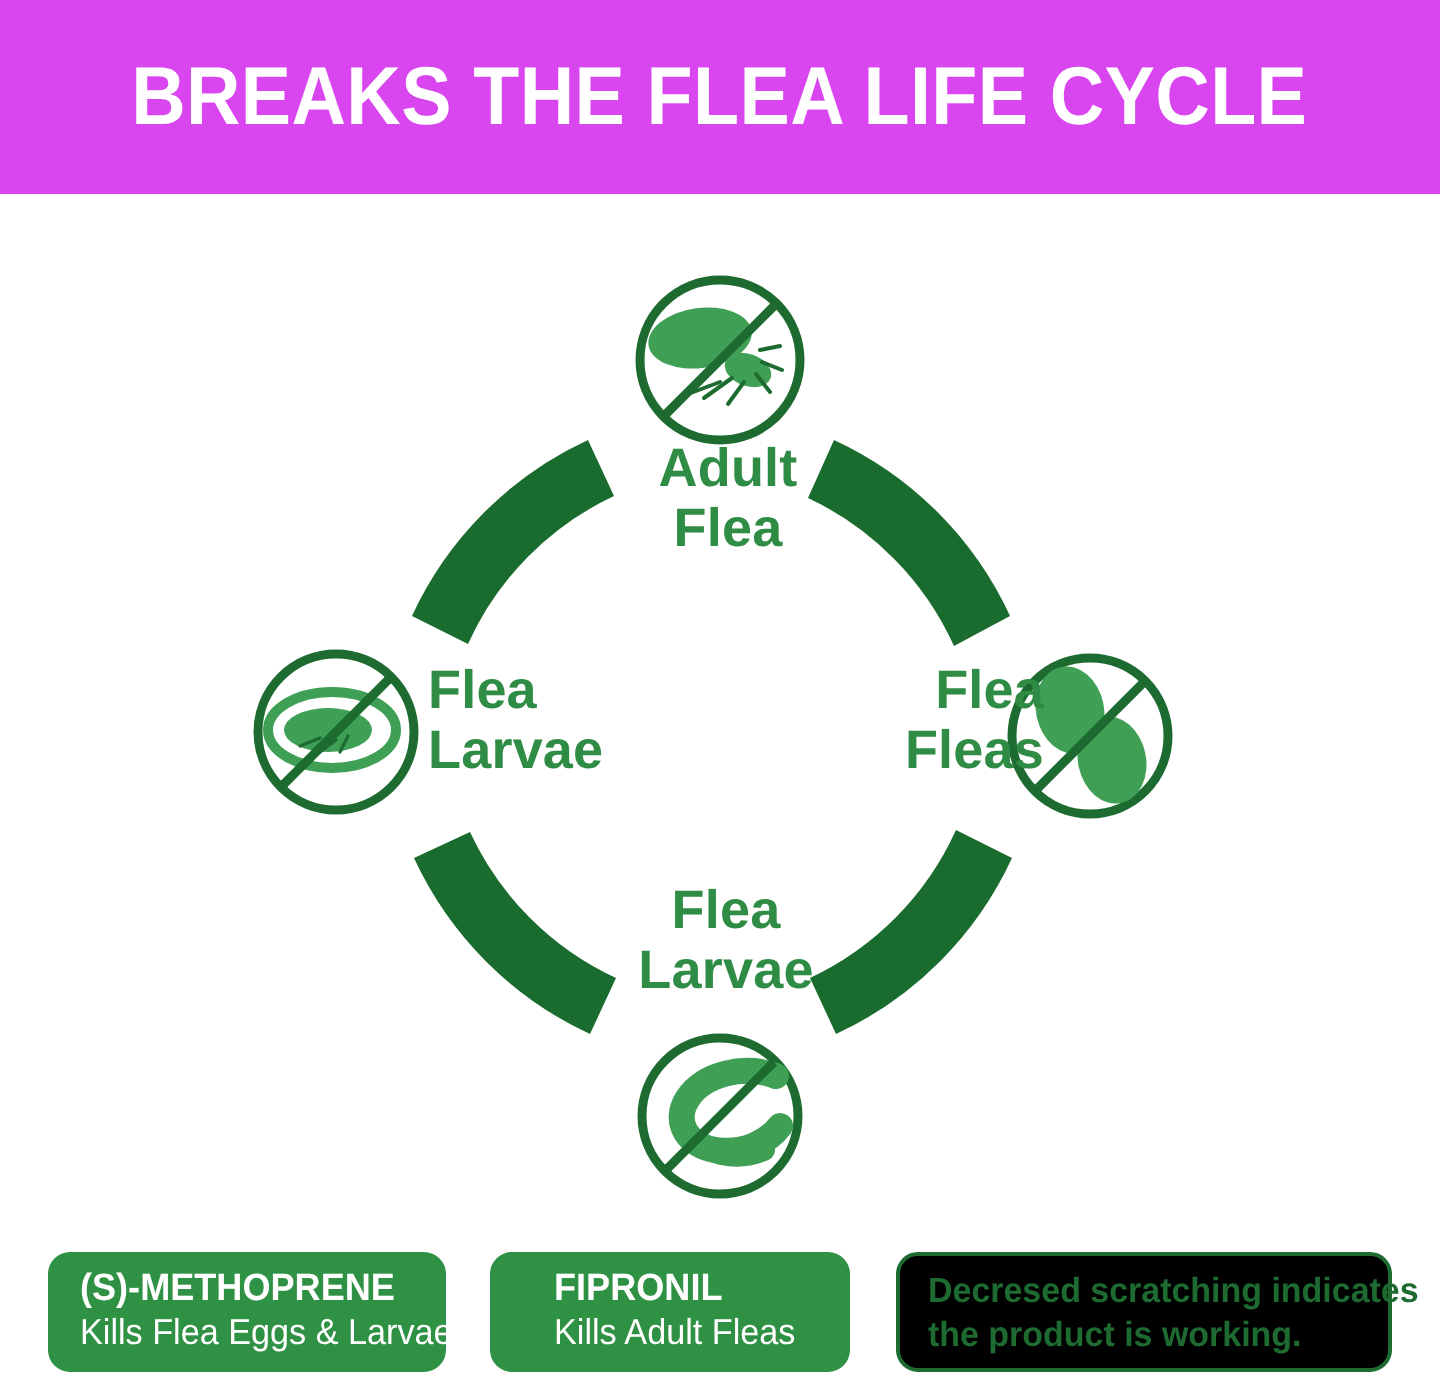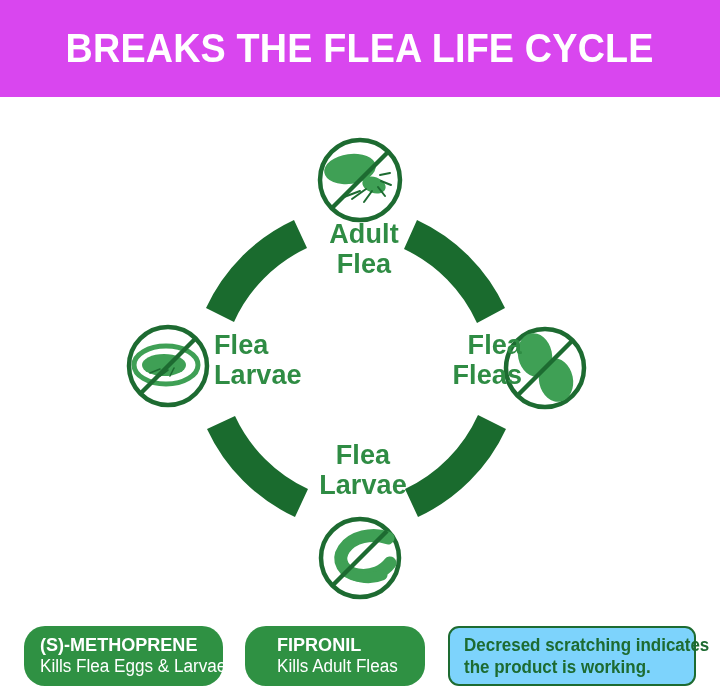--- a/index.html
+++ b/index.html
@@ -83,24 +83,23 @@
     height: 60px;
     border-radius: 11px;
     box-sizing: border-box;
     display: flex;
     flex-direction: column;
     justify-content: center;
   }
   .card-filled {
     background: #2f9143;
     color: #ffffff;
-    border-radius: 21px;
   }
   .card-outline {
-    background: #7dd3fc;
+    background: #000000;
     border: 2px solid #1d6b31;
     color: #1d6b31;
   }
   .card-1 { left: 24px;  width: 199px; padding-left: 16px; }
   .card-2 { left: 245px; width: 180px; padding-left: 32px; }
   .card-3 { left: 448px; width: 248px; padding-left: 14px; padding-right: 10px; }
 
   .card-title {
     font-family: "Liberation Sans Narrow", "Liberation Sans", sans-serif;
     font-weight: bold;

